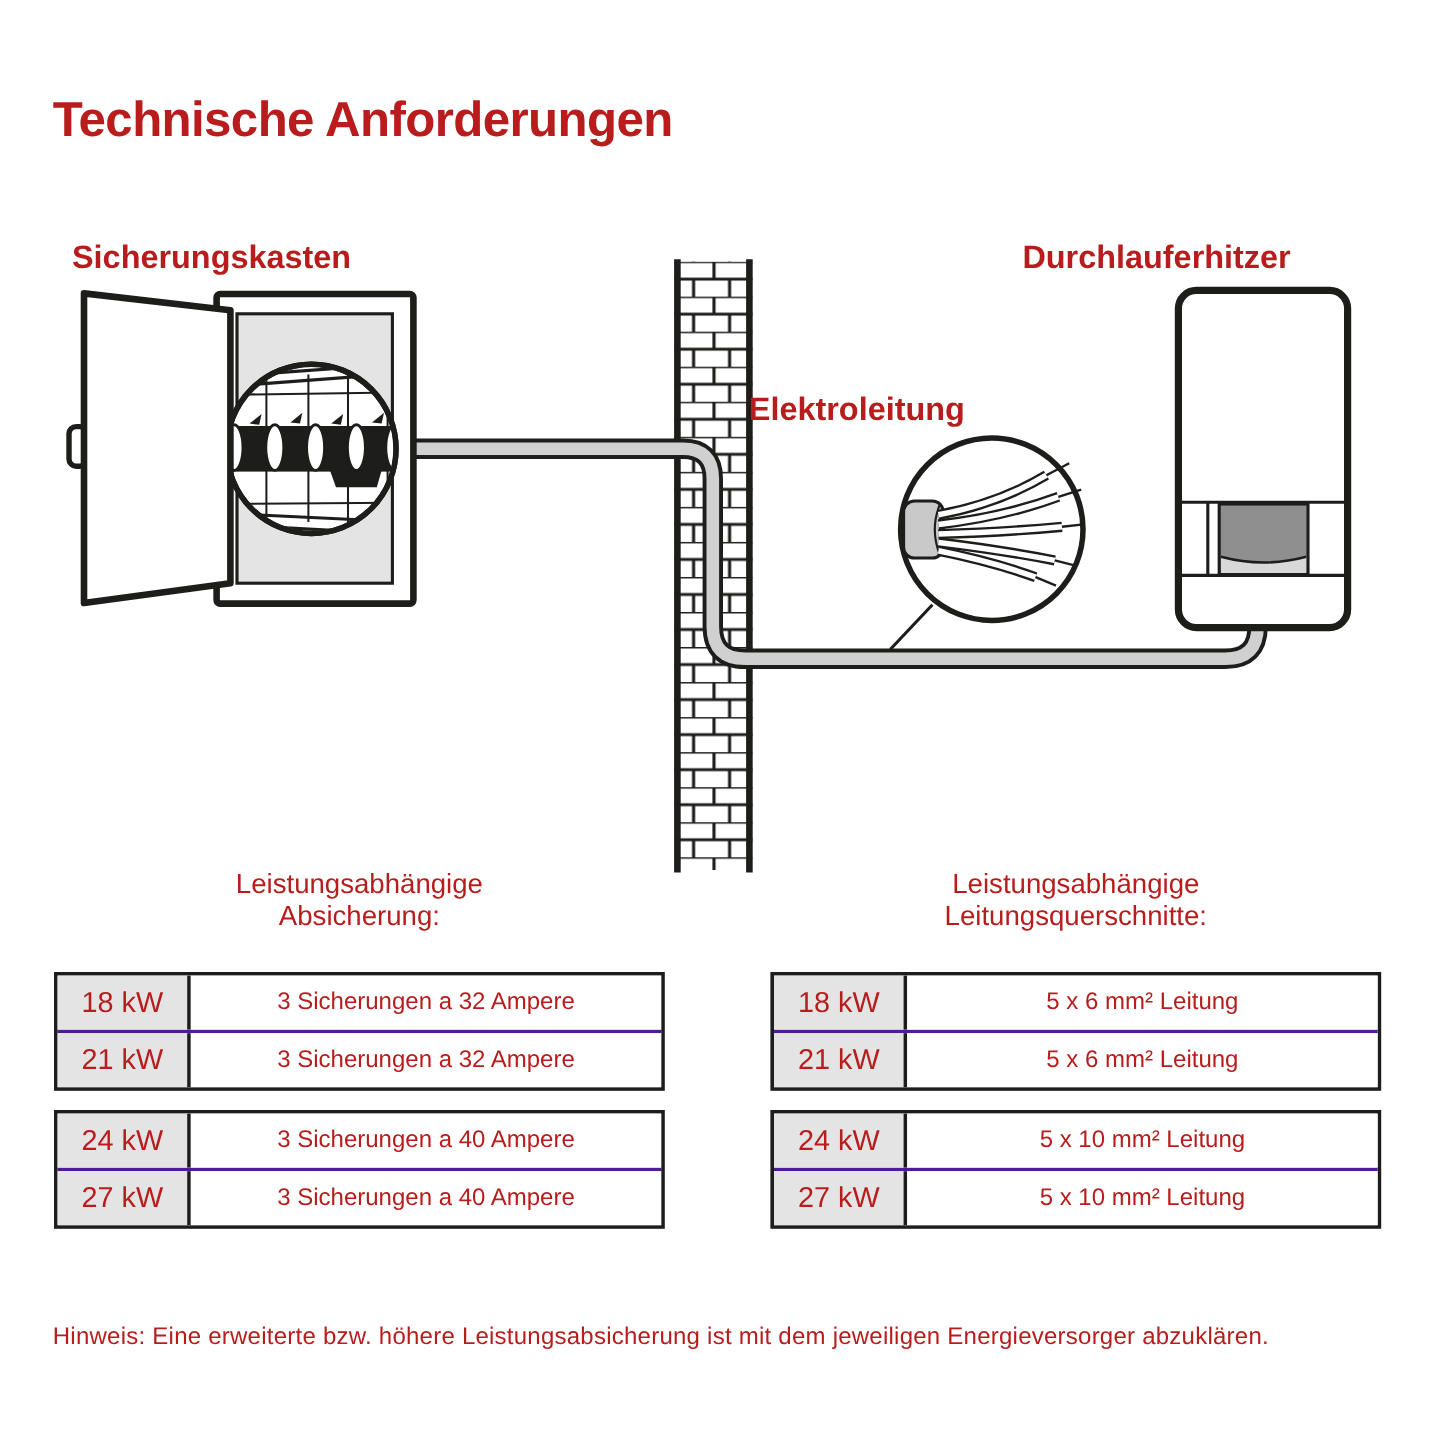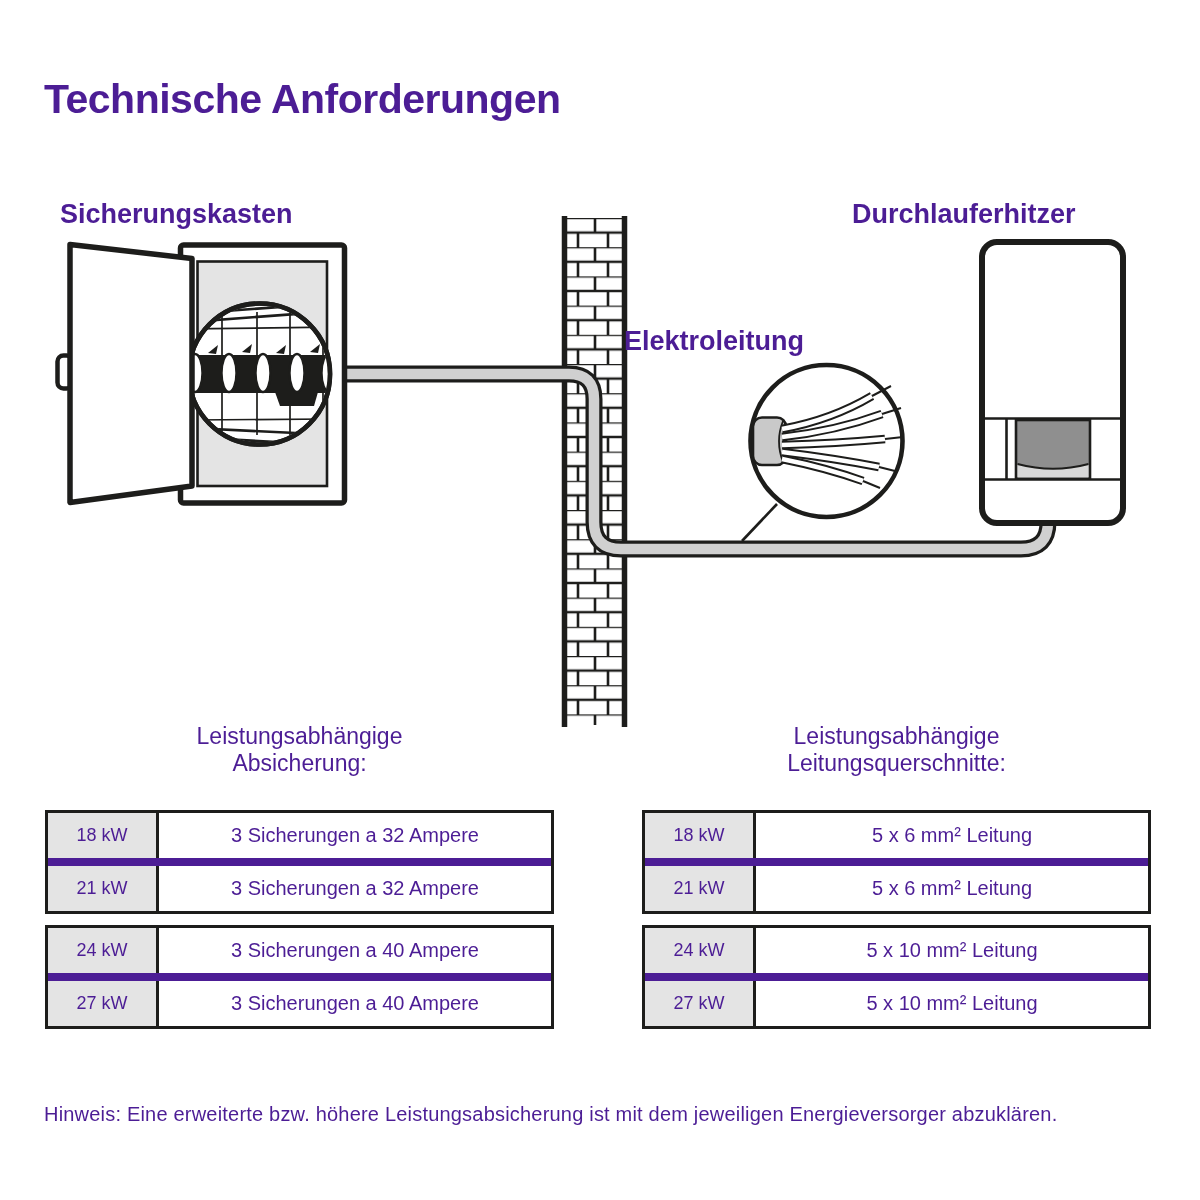--- a/index.html
+++ b/index.html
@@ -1,37 +1,37 @@
 <!DOCTYPE html>
 <html><head>
 <meta charset="utf-8">
 <style>
   html,body{margin:0;padding:0;background:#fff;}
   .canvas{
     position:relative;width:1200px;height:1200px;background:#ffffff;
-    font-family:"Liberation Sans", sans-serif;color:#4c1d95;overflow:hidden;
+    font-family:"Liberation Sans", sans-serif;color:#b91c1c;overflow:hidden;
   }
   .abs{position:absolute;}
   .page-title{
     left:44px;top:76px;font-size:41px;font-weight:bold;letter-spacing:-0.5px;white-space:nowrap;
   }
   .diag-label{
     font-size:27px;font-weight:bold;text-align:left;width:400px;white-space:nowrap;
   }
   .tbl-head{
     width:509px;text-align:center;font-size:23px;line-height:27px;
   }
   .tgroup{
     position:absolute;width:509px;border:3px solid #1d1d1b;box-sizing:border-box;background:#fff;
   }
   .trow{display:flex;height:45px;}
-  .trow + .trow{border-top:8px solid #4c1d95;}
+  .trow + .trow{border-top:3px solid #4c1d95;}
   .tcell-power{
     width:108px;flex:0 0 108px;background:#e4e4e4;border-right:3px solid #1d1d1b;
-    display:flex;align-items:center;justify-content:center;font-size:18px;
+    display:flex;align-items:center;justify-content:center;font-size:24px;
   }
   .tcell-value{
     flex:1;display:flex;align-items:center;justify-content:center;font-size:20px;background:#fff;
   }
   .note{
     left:44px;top:1103px;font-size:20px;letter-spacing:0.2px;white-space:nowrap;text-align:center;
   }
   svg{display:block;}
 </style>
 </head>

